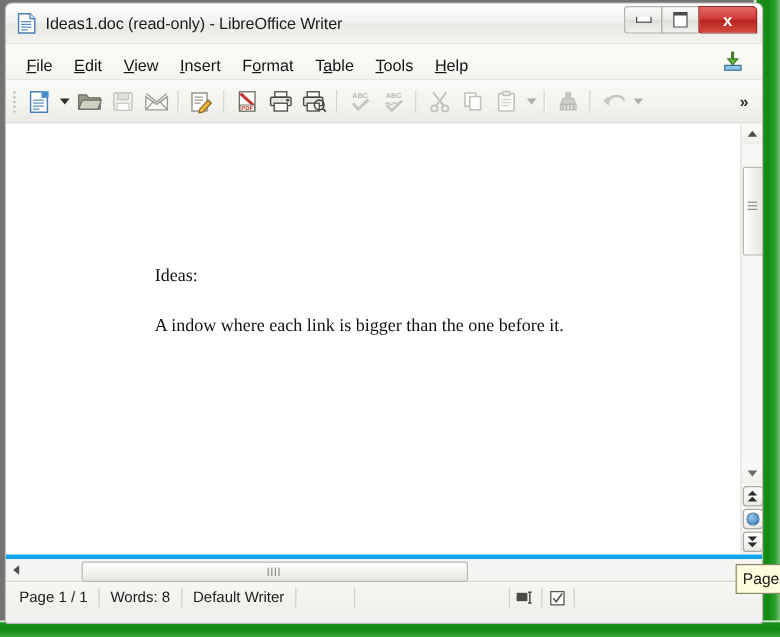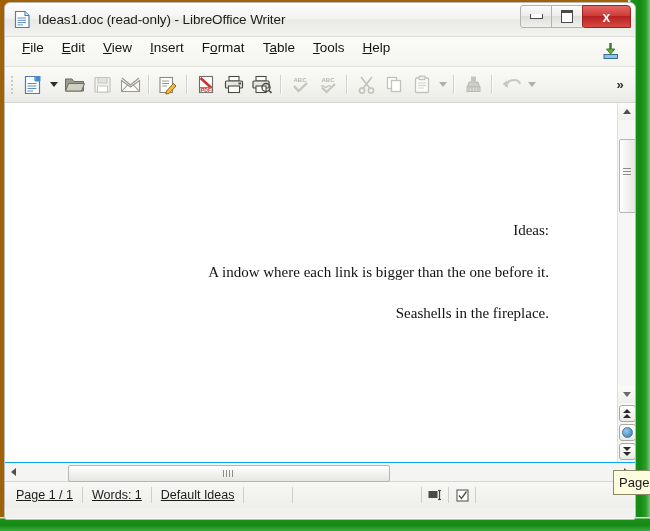--- a/index.html
+++ b/index.html
@@ -5,21 +5,21 @@
   html, body {
     margin: 0; padding: 0;
     width: 650px; height: 531px;
     overflow: hidden;
     background: #ffffff;
     font-family: "Liberation Sans", sans-serif;
   }
   #screen {
     position: relative;
     width: 650px; height: 531px;
-    background: #a16207;
+    background: #737373;
     overflow: hidden;
   }
   
   .desktop-green {
     position: absolute;
     background: #1d8f1d;
   }
   .green-right { right: 0; top: 0; width: 22px; height: 531px;
     background: linear-gradient(to right, #cfe8cf 0px, #cfe8cf 2px, #1d8f1d 3px, #148a14 12px, #2aa02a 18px, #7fc47f 22px); }
   .green-bottom { left: 0; bottom: 0; width: 650px; height: 14px;
@@ -76,21 +76,21 @@
     font-family: "Liberation Sans", sans-serif;
   }
   .glyph-min { width: 11px; height: 4px; border: 1px solid #4a4a4a; border-top: none; background: #fff; }
   .glyph-max { width: 10px; height: 9px; border: 1px solid #4a4a4a; border-top-width: 3px; background: #fff; }
 
   
   .menubar {
     height: 29px;
     background: linear-gradient(to bottom, #fbfbf9 0%, #f4f4f0 100%);
     border-bottom: 1px solid #e2e2dc;
-    display: flex; align-items: flex-start;
+    display: flex; align-items: flex-end;
     padding-left: 8px;
     position: relative;
   }
   .menu-item {
     font-size: 13.5px;
     color: #141414;
     padding: 3px 9px 4px 9px;
     white-space: nowrap;
     cursor: default;
   }
@@ -138,23 +138,22 @@
     border-right: 4px solid transparent;
     border-top: 5px solid #2e2e2e;
   }
   .caret-down.dim { border-top-color: #b0b0aa; }
 
   
   .docarea {
     position: relative;
     height: 359px;
     background: #ffffff;
-    border-bottom: 1px solid #0ea5e9;
+    border-bottom: 4px solid #0ea5e9;
     overflow: hidden;
-    text-align: right;
   }
   .page {
     position: absolute;
     left: 0; top: 0; right: 17px; bottom: 0;
     background: #ffffff;
   }
   .doc-text {
     position: absolute;
     left: 124px; top: 118px;
     width: 420px;
@@ -239,21 +238,21 @@
     background: linear-gradient(to bottom, #f7f7f5 0%, #eeeeea 100%);
     display: flex; align-items: center;
     font-size: 12.5px;
     color: #1c1c1c;
   }
   .sb-cell {
     padding: 0 9px;
     height: 16px; line-height: 16px;
     border-right: 1px solid #cfcfc9;
     white-space: nowrap;
-    display: flex; align-items: center; text-decoration: underline;
+    display: flex; align-items: center;
   }
   .sb-cell.first { padding-left: 11px; }
   .sb-icon-cell {
     width: 26px; height: 16px;
     border-right: 1px solid #cfcfc9;
     display: flex; align-items: center; justify-content: center;
   }
 
   
   .tooltip {
@@ -499,21 +498,20 @@
       </div>
 
       <div class="tb-overflow">»</div>
     </div>
 
     <div class="docarea">
       <div class="page">
         <div class="doc-text">
           <p class="doc-para">Ideas:</p>
           <p class="doc-para">A indow where each link is bigger than the one before it.</p>
-          <p class="doc-para">Seashells in the fireplace.</p>
         </div>
       </div>
 
       <div class="vscroll">
         <div class="sb-arrow">
           <span class="tri-up"></span>
         </div>
         <div class="vthumb">
           <span class="lines">
             <i></i>
@@ -553,22 +551,22 @@
           </span>
         </div>
       </div>
       <div class="hsb-arrow">
         <span class="tri-right"></span>
       </div>
     </div>
 
     <div class="statusbar">
       <div class="sb-cell first">Page 1 / 1</div>
-      <div class="sb-cell">Words: 1</div>
-      <div class="sb-cell">Default Ideas</div>
+      <div class="sb-cell">Words: 8</div>
+      <div class="sb-cell">Default Writer</div>
       <div class="sb-cell" style="width:30px"></div>
       <div class="sb-cell" style="width:110px"></div>
       <div class="sb-icon-cell">
         <svg width="15" height="12" viewBox="0 0 15 12">
           <rect x="0.5" y="2" width="9" height="7" fill="#4a4a46"></rect>
           <line x1="11.5" y1="1.5" x2="11.5" y2="10.5" stroke="#4a4a46" stroke-width="1.2"></line>
           <line x1="10" y1="1.5" x2="13" y2="1.5" stroke="#4a4a46" stroke-width="1.2"></line>
           <line x1="10" y1="10.5" x2="13" y2="10.5" stroke="#4a4a46" stroke-width="1.2"></line>
         </svg>
       </div>

